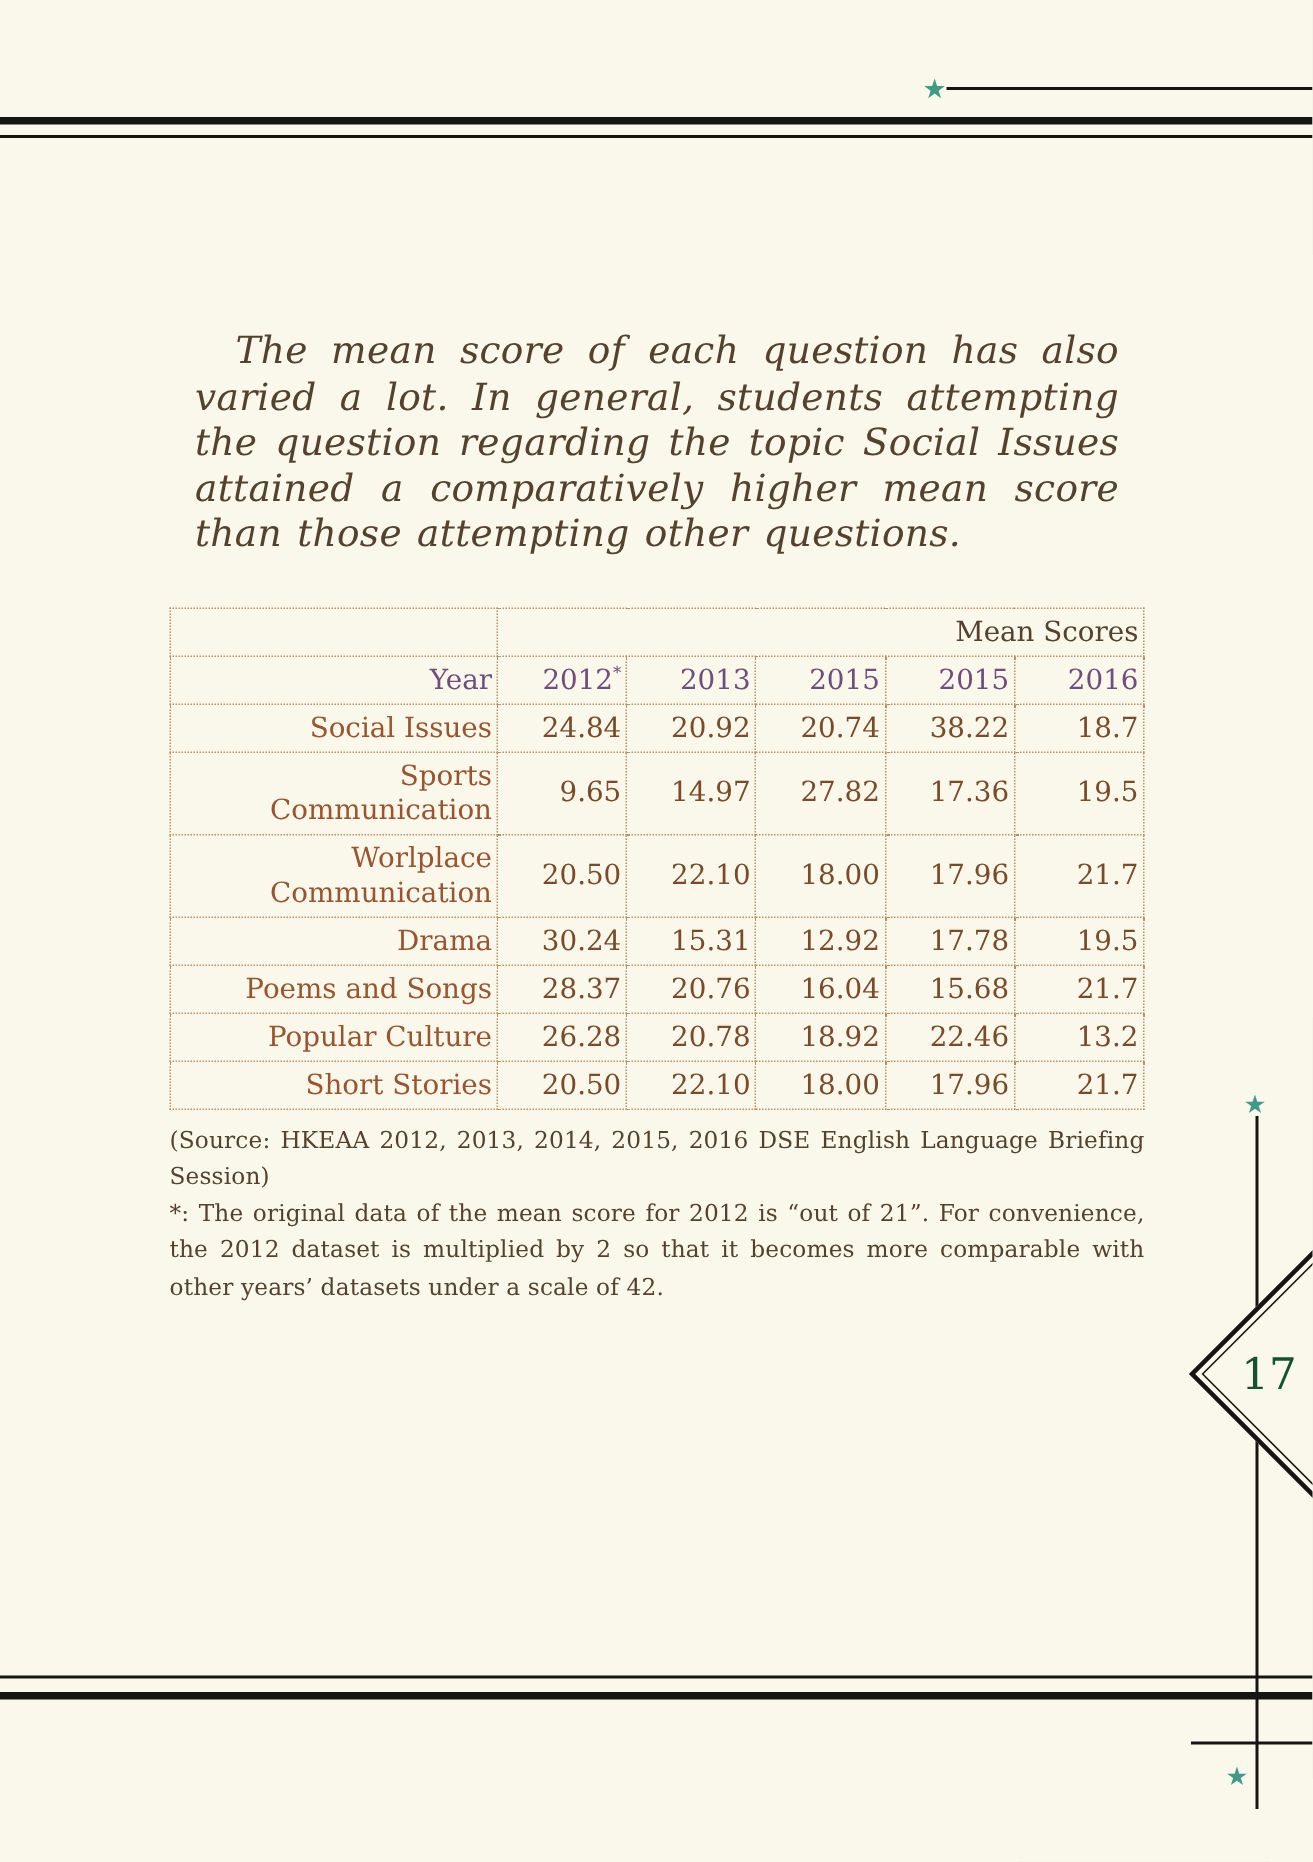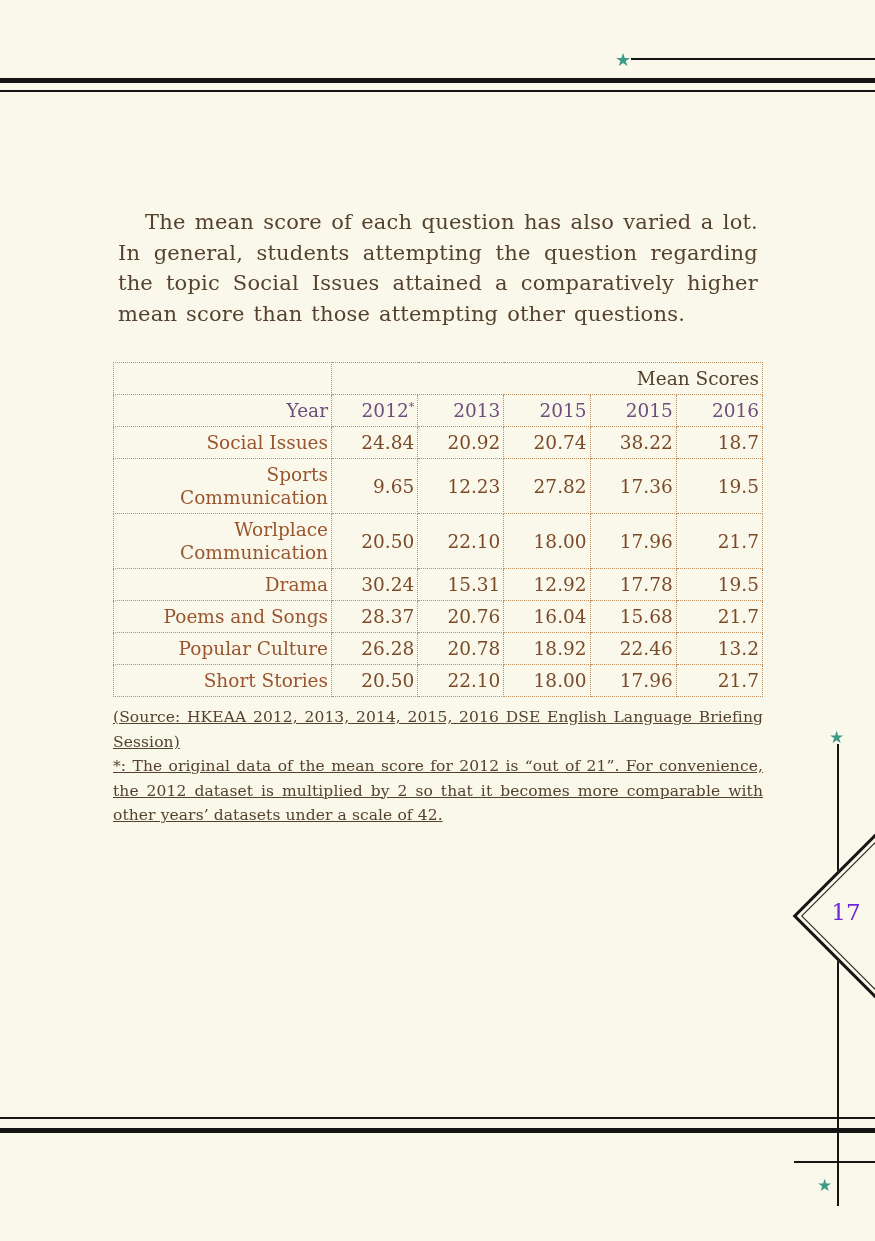--- a/index.html
+++ b/index.html
@@ -42,39 +42,40 @@
     content: "";
     position: absolute;
     inset: 3px;
     border: 1px solid var(--line, #151515);
   }
   .page-num {
     position: absolute;
     left: 826px; top: 899px;
     width: 40px;
     text-align: center;
-    font-size: 23px;
-    color: #6d28d9;
+    font-size: 29px;
+    color: #14532d;
     z-index: 3;
   }
 
   .content {
     position: absolute;
     left: 113px; top: 202px;
     width: 650px;
   }
   .para {
-    margin: 5px;
-    font-size: 21px;
+    margin: 17px;
+    font-size: 25px;
     line-height: 30.5px;
     text-align: justify;
     text-indent: 27px;
     letter-spacing: 0.2px;
     word-spacing: 2px;
     color: var(--text, #55422e);
+    font-style: italic;
   }
   table.scores {
     border-collapse: collapse;
     table-layout: fixed;
     width: 650px;
     margin-top: 33px;
   }
   .scores col.c-label { width: 218px; }
   .scores td, .scores th {
     border: 1px dotted var(--border-dotted, #bd8f60);
@@ -91,21 +92,20 @@
   .scores td.rowlbl  { color: var(--row-label, #9a552f); }
   .scores td.val     { color: var(--value-text, #7b4a28); }
   .scores sup { font-size: 11px; line-height: 0; }
   .note {
     margin: 0;
     font-size: 15.5px;
     line-height: 24.5px;
     text-align: justify;
     letter-spacing: 0.1px;
     color: var(--text, #55422e);
-    text-decoration: underline;
   }
   .note-source { margin-top: 8px; }
 </style>
 </head>
 <body>
 
 <div class="page">
 
   <span class="star star-top">★</span>
   <div class="line topright-line"></div>
@@ -140,21 +140,21 @@
             <td class="rowlbl">Social Issues</td>
             <td class="val">24.84</td>
             <td class="val">20.92</td>
             <td class="val">20.74</td>
             <td class="val">38.22</td>
             <td class="val">18.7</td>
           </tr>
           <tr>
             <td class="rowlbl">Sports Communication</td>
             <td class="val">9.65</td>
-            <td class="val">12.23</td>
+            <td class="val">14.97</td>
             <td class="val">27.82</td>
             <td class="val">17.36</td>
             <td class="val">19.5</td>
           </tr>
           <tr>
             <td class="rowlbl">Worlplace Communication</td>
             <td class="val">20.50</td>
             <td class="val">22.10</td>
             <td class="val">18.00</td>
             <td class="val">17.96</td>

